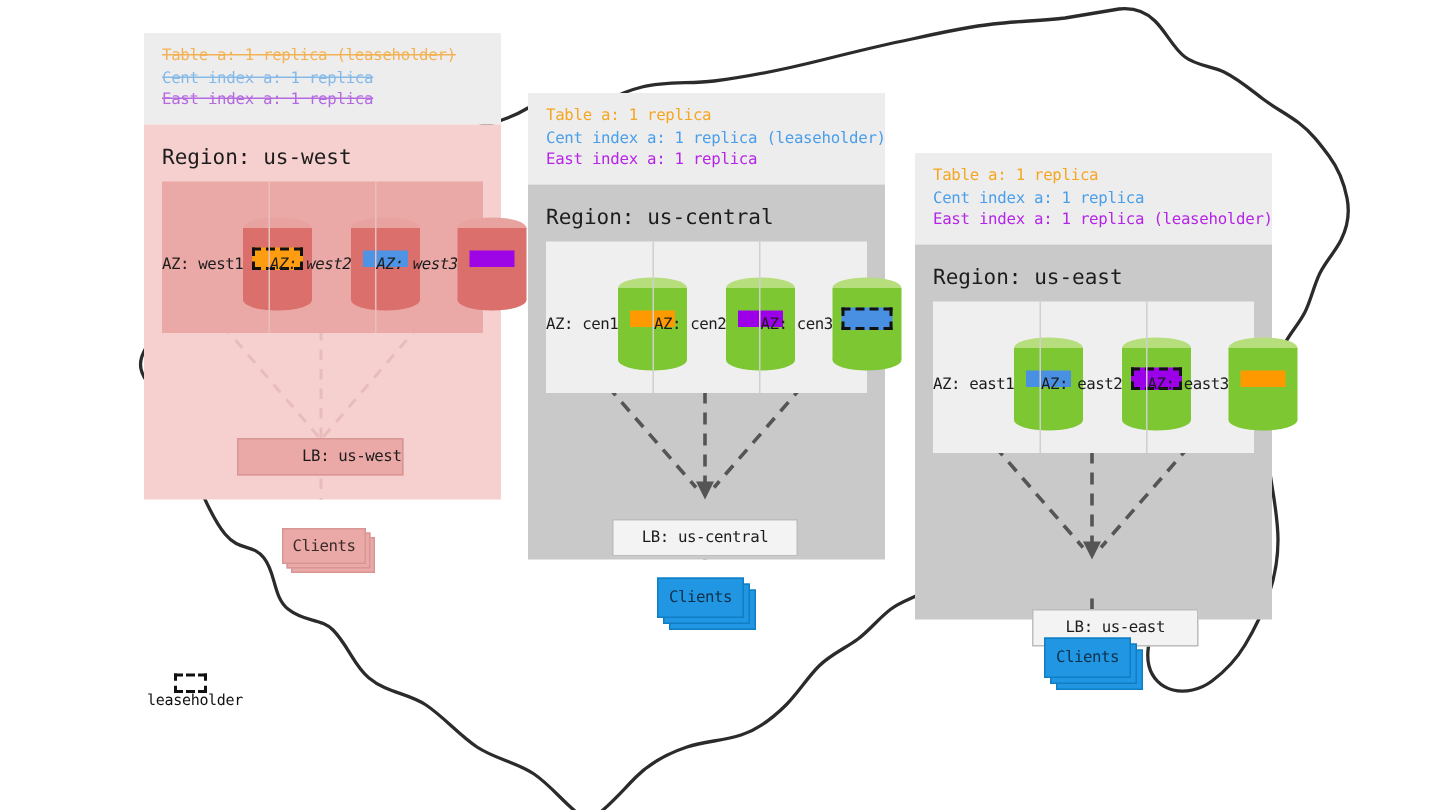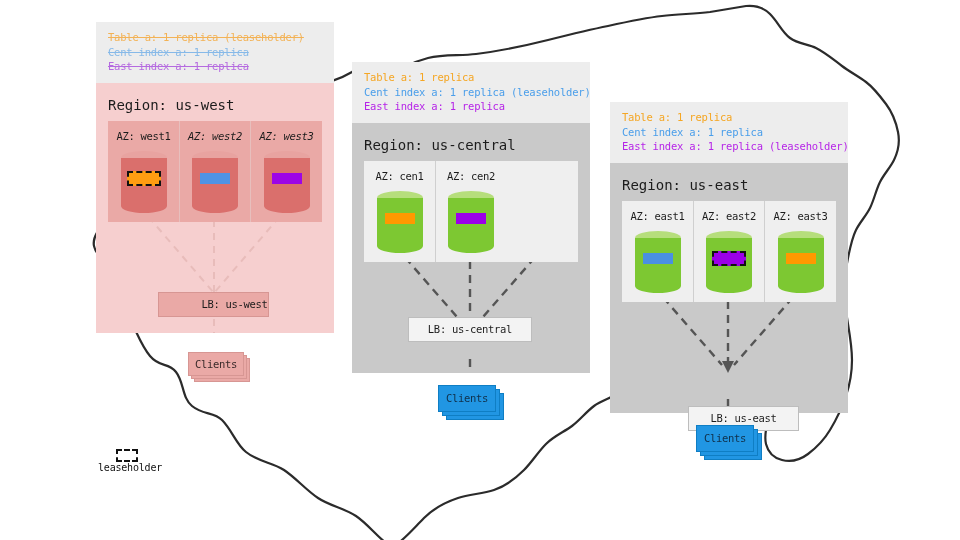--- a/index.html
+++ b/index.html
@@ -31,21 +31,21 @@
   .region-body.pink{background:#f6cfcf;}
 
   .region-title{
     position:absolute;font-size:14px;color:#1c1c1c;letter-spacing:0px;white-space:nowrap;
   }
 
   
   .az-strip{position:absolute;display:flex;}
   .az-strip.grey{background:#efefef;}
   .az-strip.pink{background:#eaa9a6;}
-  .az{position:relative;box-sizing:border-box;display:flex;flex-direction:column;align-items:center;}
+  .az{position:relative;box-sizing:border-box;display:flex;flex-direction:row;align-items:center;}
   .az + .az{border-left:1px solid #cfcfcf;}
   .az-strip.pink .az + .az{border-left:1px solid #e7bfbd;font-style:italic;}
   .az-label{font-size:10.5px;color:#1c1c1c;white-space:nowrap;margin-top:9px;letter-spacing:-0.3px;}
 
   
   .cyl{position:relative;width:46px;height:62px;margin-top:9px;}
   .cyl .body{
     position:absolute;left:0;top:7px;width:46px;height:48px;
     background:#7dc832;
   }
@@ -244,23 +244,32 @@
         </div>
         <div class="az" style="width:71px;">
           <span class="az-label">AZ: cen2</span>
           <div class="cyl">
             <span class="top"></span>
             <span class="bot"></span>
             <span class="body"></span>
             <span class="range purple"></span>
           </div>
         </div>
-      </div>
-
-      <div class="lb" style="left:56px;top:194px;width:124px;height:25px;">LB: us-central</div>
+        <div class="az" style="width:72px;">
+          <span class="az-label">AZ: cen3</span>
+          <div class="cyl">
+            <span class="top"></span>
+            <span class="bot"></span>
+            <span class="body"></span>
+            <span class="range blue lease"></span>
+          </div>
+        </div>
+      </div>
+
+      <div class="lb" style="left:56px;top:223px;width:124px;height:25px;">LB: us-central</div>
 
       <div class="clients-wrap blue" style="left:86px;top:262px;width:68px;height:36px;">
         <div class="clients-stack">
           <i style="left:8px;top:8px;width:58px;height:27px;"></i>
           <i style="left:4px;top:4px;width:58px;height:27px;"></i>
         </div>
         <div class="clients-main" style="width:58px;height:27px;">Clients</div>
       </div>
     </div>
   </div>

